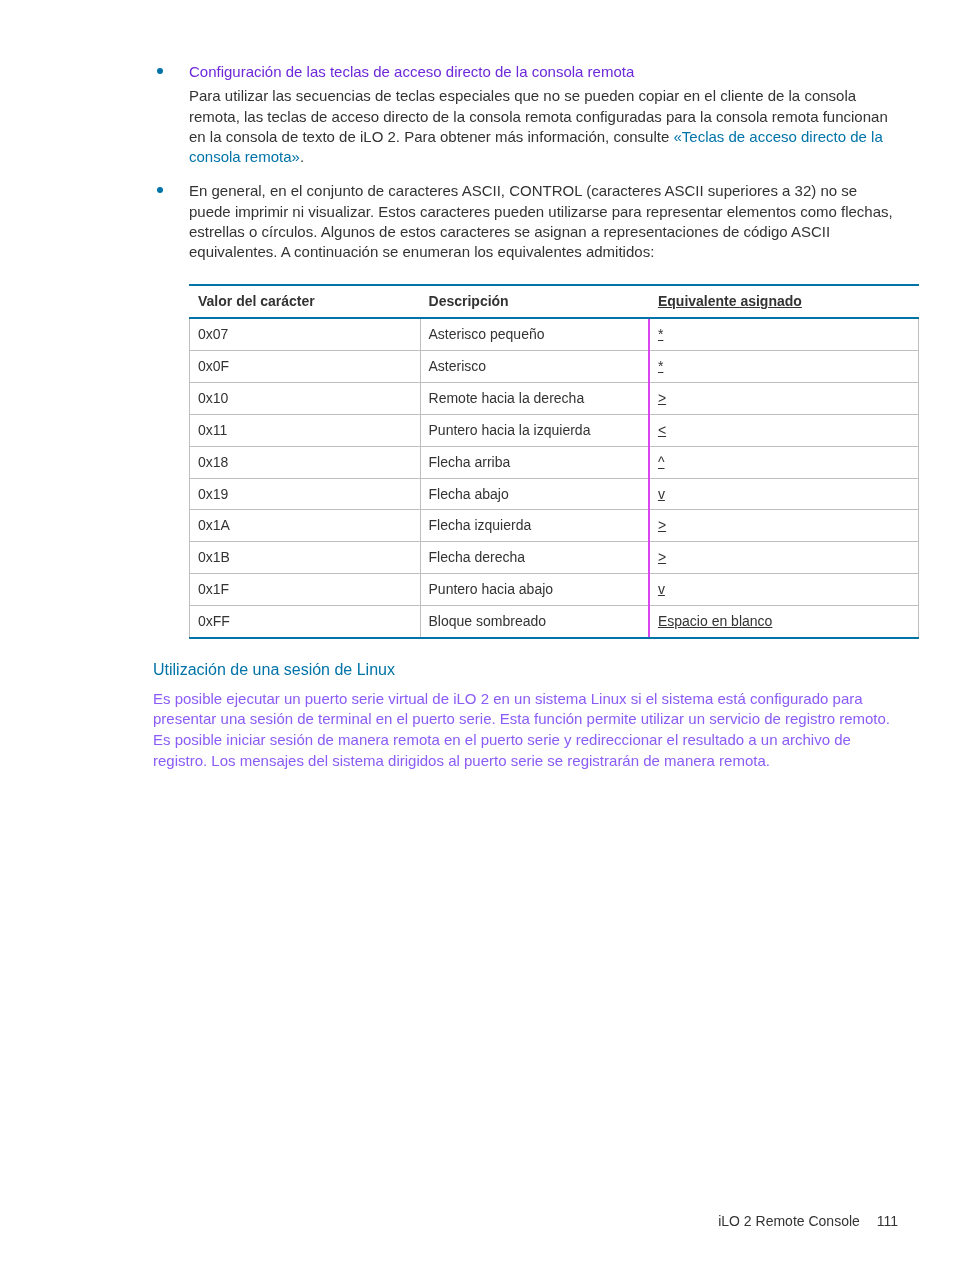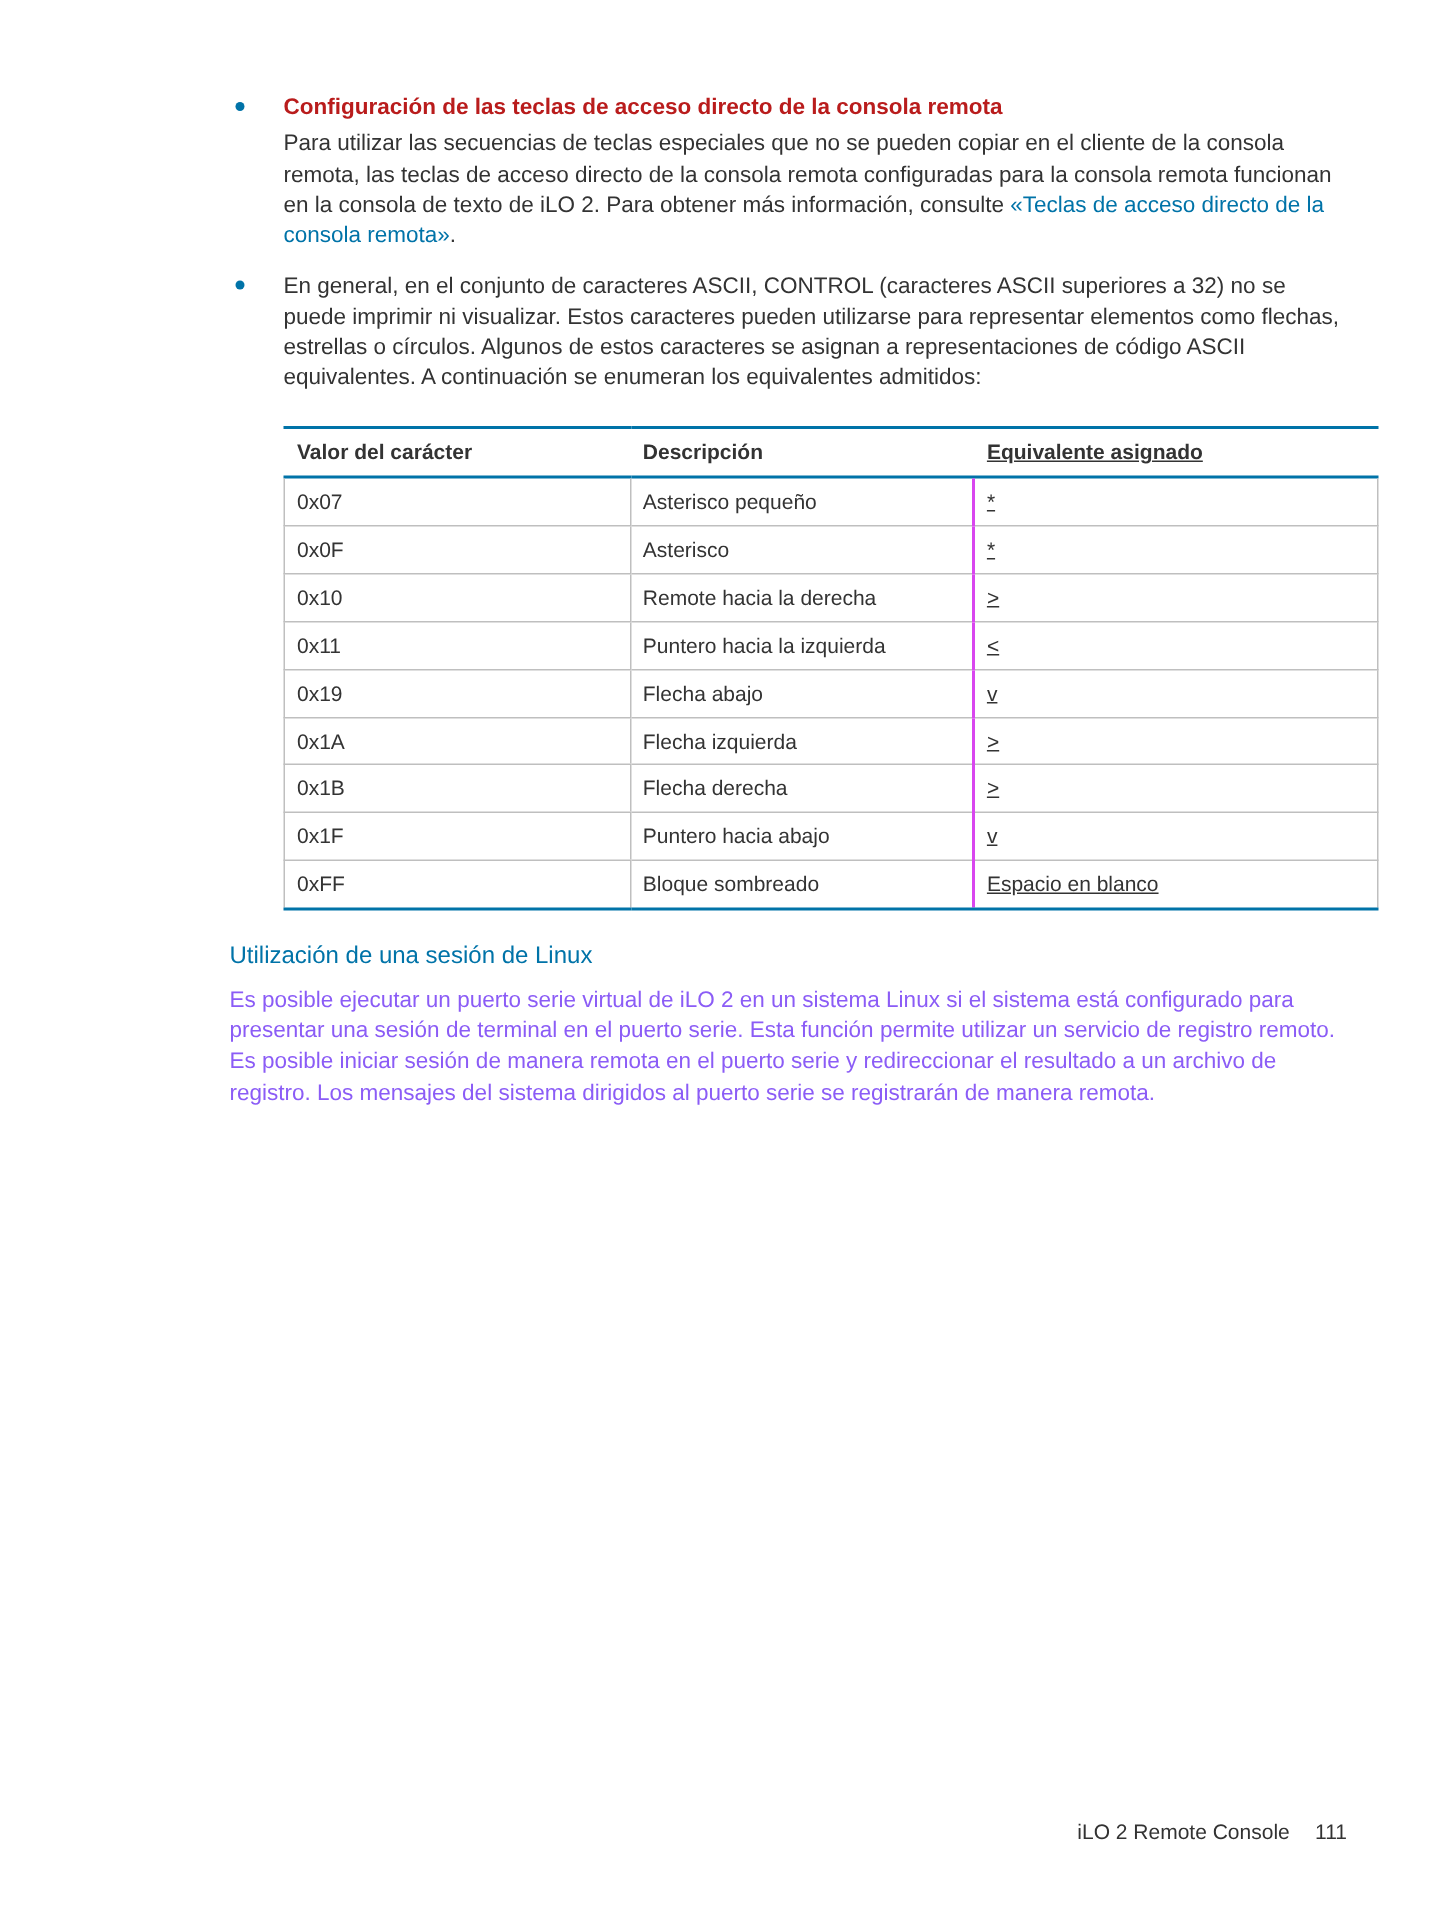--- a/index.html
+++ b/index.html
@@ -30,23 +30,22 @@
   ul.bullets > li > .dot {
     position: absolute;
     left: 4px;
     top: 6px;
     width: 6px;
     height: 6px;
     border-radius: 50%;
     background: #0073a8;
   }
   .item-title {
-    color: #b91c1c;
+    color: #6d28d9;
     margin-bottom: 4px;
-    font-weight: bold;
   }
   .item-body {
     color: #333;
   }
   .link {
     color: #0073a8;
     cursor: pointer;
   }
   table.chars {
     border-collapse: collapse;
@@ -136,20 +135,25 @@
               <td>0x10</td>
               <td>Remote hacia la derecha</td>
               <td>&gt;</td>
             </tr>
             <tr>
               <td>0x11</td>
               <td>Puntero hacia la izquierda</td>
               <td>&lt;</td>
             </tr>
             <tr>
+              <td>0x18</td>
+              <td>Flecha arriba</td>
+              <td>^</td>
+            </tr>
+            <tr>
               <td>0x19</td>
               <td>Flecha abajo</td>
               <td>v</td>
             </tr>
             <tr>
               <td>0x1A</td>
               <td>Flecha izquierda</td>
               <td>&gt;</td>
             </tr>
             <tr>

